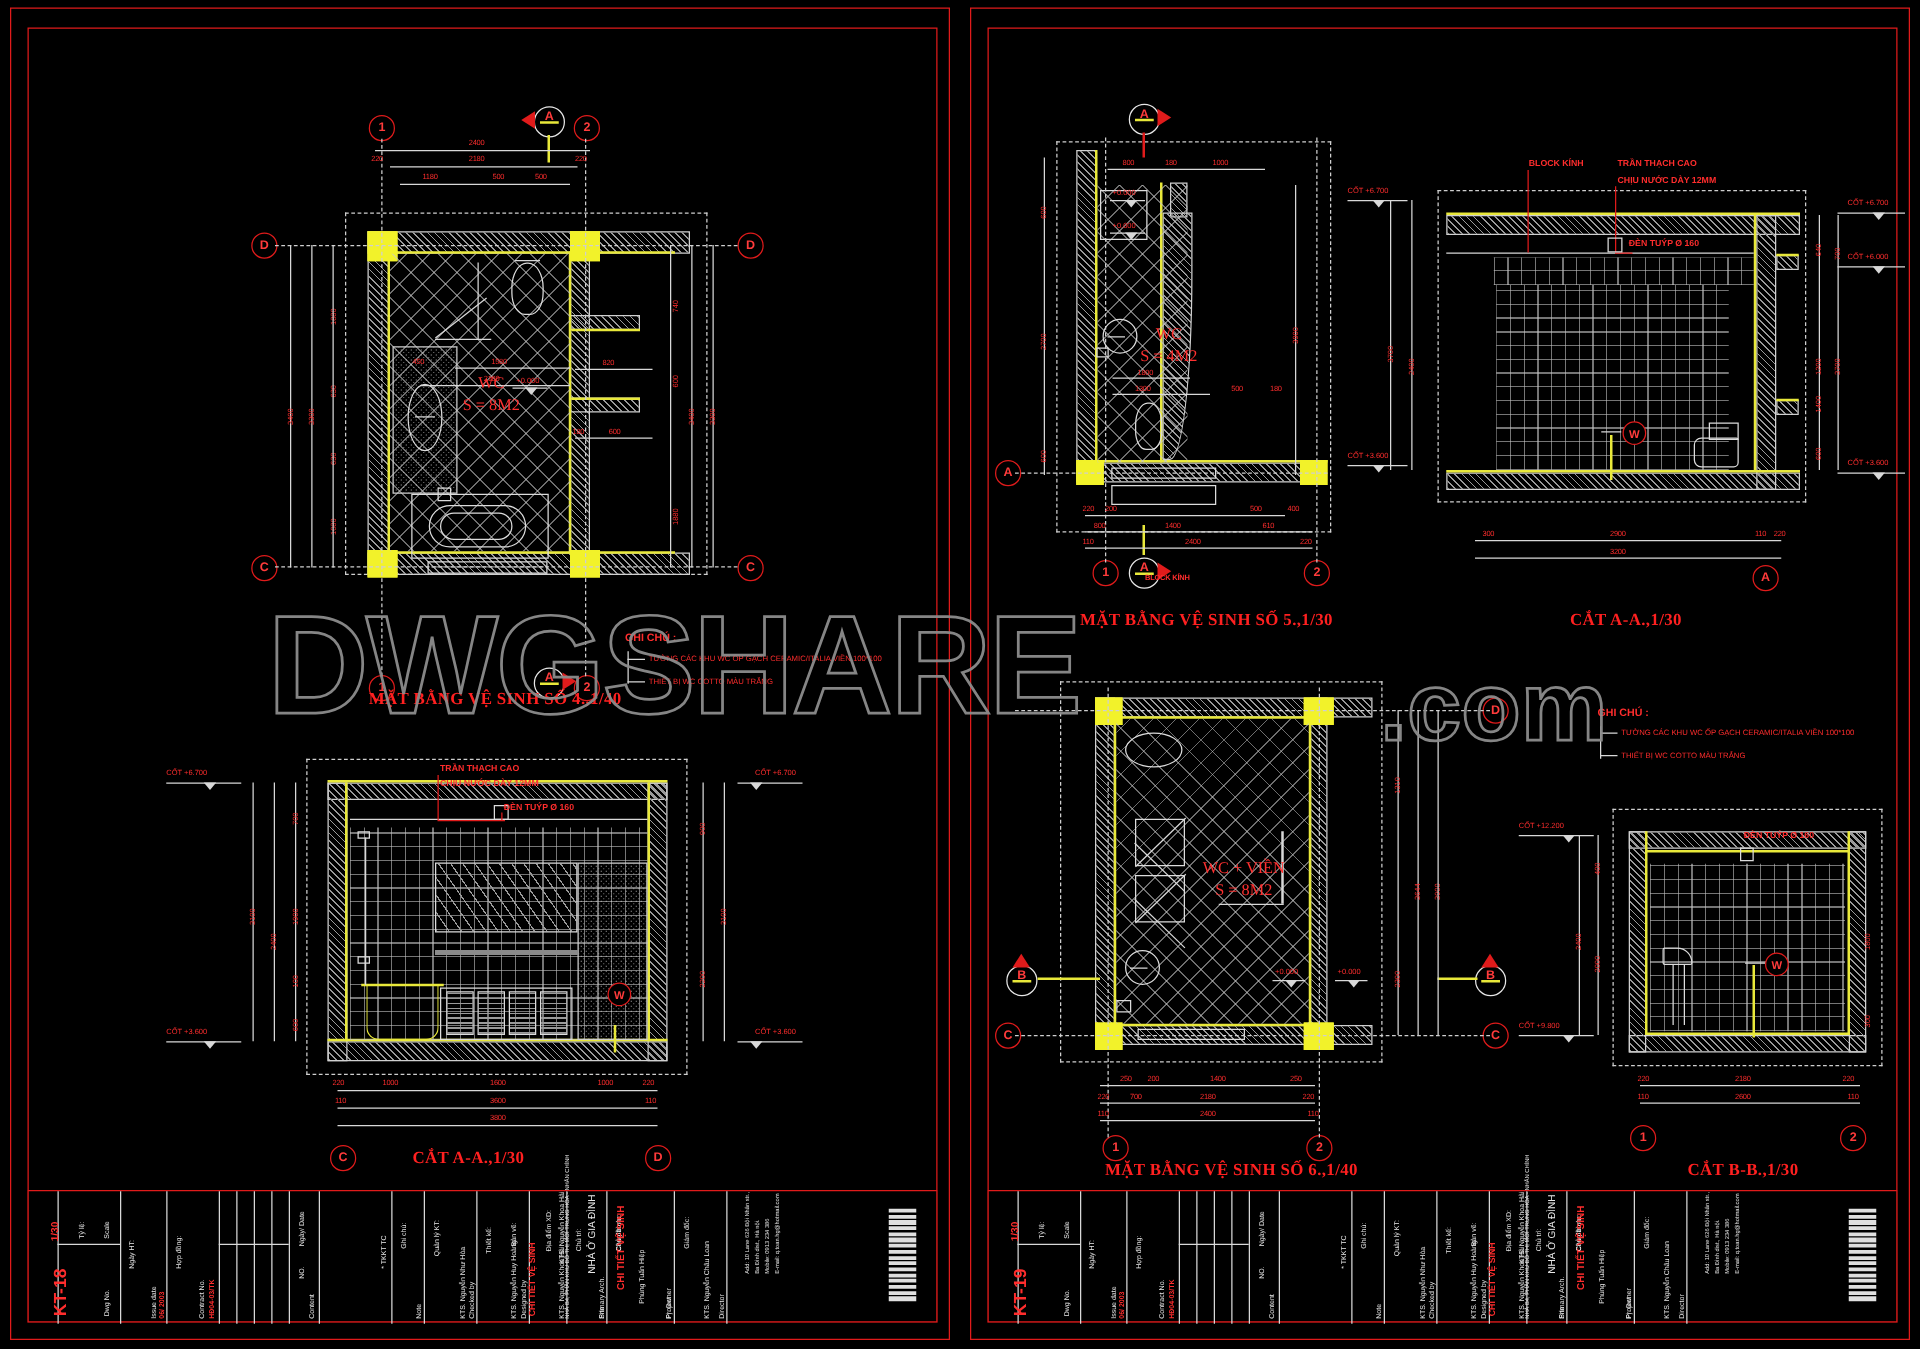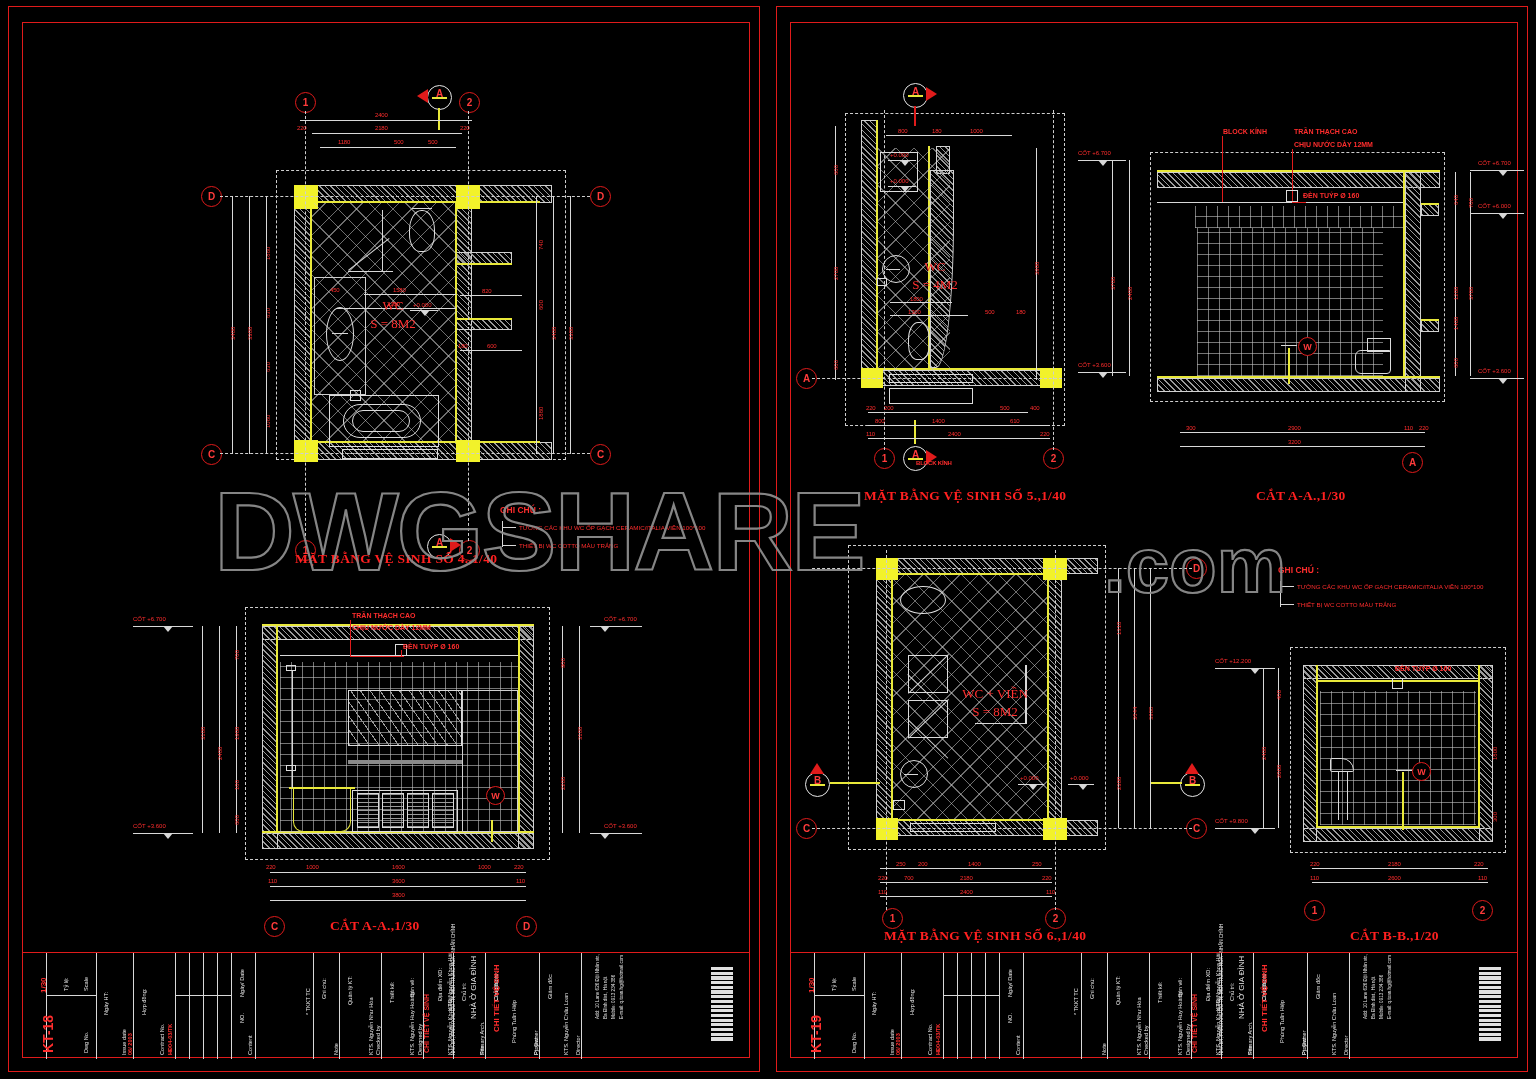--- a/index.html
+++ b/index.html
@@ -417,21 +417,21 @@
     <div class="lvlline" style="left:888px;top:160px;width:28px;"></div>
     <div class="cote" style="left:890px;top:178px;">+0.000</div>
     <div class="lvltri" style="left:900px;top:186px;"></div>
     <div class="lvlline" style="left:888px;top:186px;width:28px;"></div>
 
     <div class="roomlbl" style="left:898px;top:258px;width:74px;">
       <div>WC</div>
       <div>S = 4M2</div>
     </div>
     <div class="dim" style="left:916px;top:460px;font-weight:bold;">BLOCK KÍNH</div>
-    <div class="title" style="left:864px;top:488px;">MẶT BẰNG VỆ SINH SỐ 5.,1/40</div>
+    <div class="title" style="left:864px;top:488px;">MẶT BẰNG VỆ SINH SỐ 5.,1/30</div>
 
     <div class="cote" style="left:1078px;top:150px;">CỐT +6.700</div>
     <div class="lvltri" style="left:1098px;top:160px;"></div>
     <div class="lvlline" style="left:1078px;top:160px;width:48px;"></div>
     <div class="cote" style="left:1078px;top:362px;">CỐT +3.600</div>
     <div class="lvltri" style="left:1098px;top:372px;"></div>
     <div class="lvlline" style="left:1078px;top:372px;width:48px;"></div>
     <div class="wline" style="left:1112px;top:160px;width:1px;height:216px;"></div>
     <div class="dimv" style="left:1110px;top:290px;">3700</div>
     <div class="wline" style="left:1129px;top:160px;width:1px;height:216px;"></div>
@@ -654,21 +654,21 @@
     <div class="wline" style="left:1312px;top:882px;width:176px;height:1px;"></div>
     <div class="dim" style="left:1310px;top:861px;">220</div>
     <div class="dim" style="left:1388px;top:861px;">2180</div>
     <div class="dim" style="left:1474px;top:861px;">220</div>
     <div class="dim" style="left:1310px;top:875px;">110</div>
     <div class="dim" style="left:1388px;top:875px;">2600</div>
     <div class="dim" style="left:1478px;top:875px;">110</div>
 
     <div class="bub" style="left:1304px;top:900px;">1</div>
     <div class="bub" style="left:1472px;top:900px;">2</div>
-    <div class="title" style="left:1350px;top:928px;">CẮT B-B.,1/20</div>
+    <div class="title" style="left:1350px;top:928px;">CẮT B-B.,1/30</div>
   </div>
 
   <div class="wm">
     <svg width="1250" height="130" viewBox="0 0 1250 130">
       <text class="wm-txt" x="0" y="100">DWGSHARE</text>
       <text class="wm-txt2" x="890" y="122">.com</text>
     </svg>
   </div>
 
   <div class="tb" style="left:22px;top:952px;width:728px;height:106px;">

